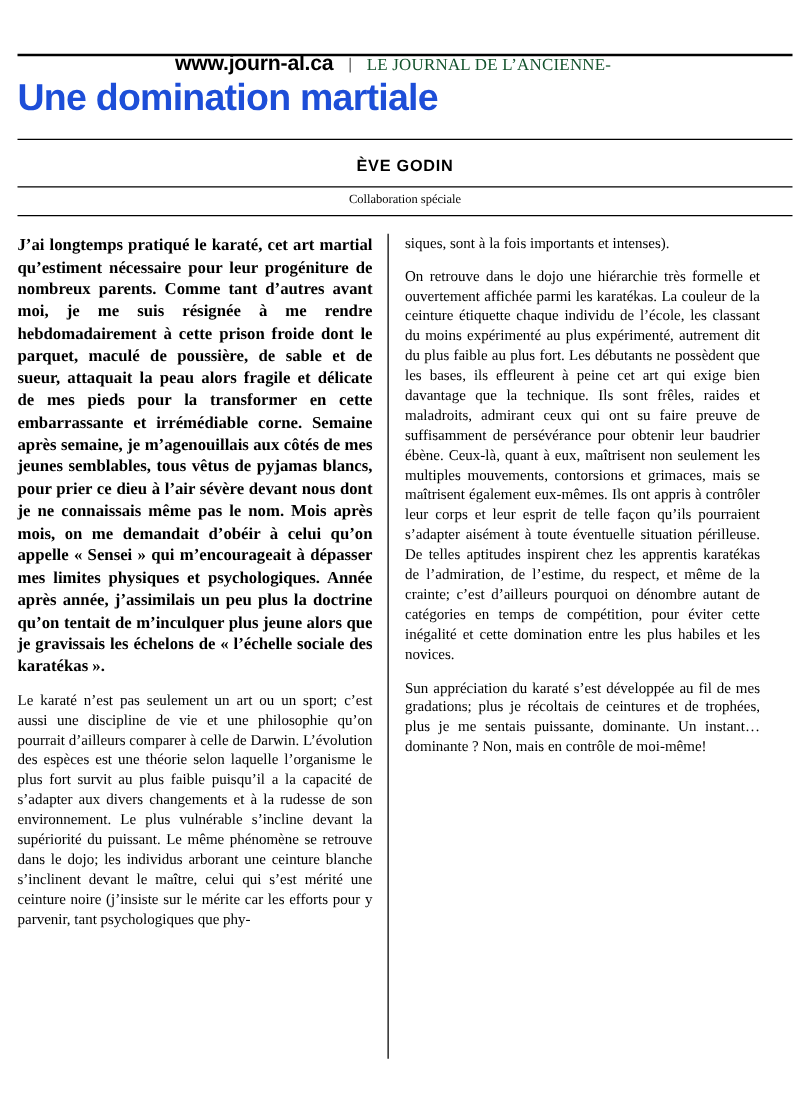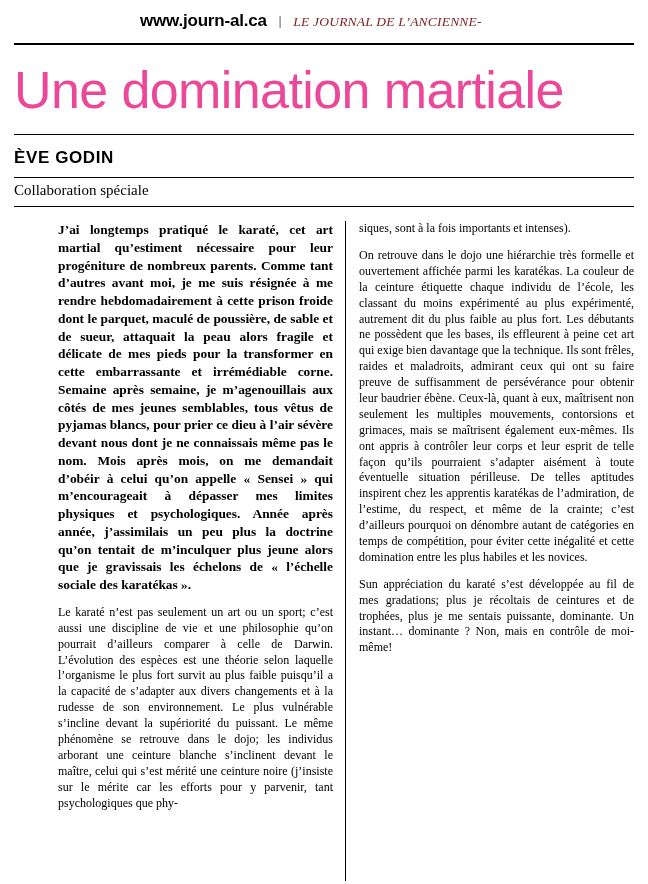--- a/index.html
+++ b/index.html
@@ -30,87 +30,88 @@
     padding-top: 11px;
     padding-left: 126px;
     height: 26px;
   }
   .masthead-site {
     font-family: "Liberation Sans", sans-serif;
     font-weight: bold;
     font-size: 17px;
     letter-spacing: -0.2px;
     color: #000;
+    margin-top: 30px;
   }
   .masthead-sep {
     display: inline-block;
     margin: 0 12px;
     color: #000;
     font-size: 13px;
     position: relative;
     top: -1px;
   }
   .masthead-pub {
     font-family: "Liberation Serif", serif;
     font-size: 13.5px;
     letter-spacing: 0.2px;
-    color: #7f1d1d;
-    font-style: italic;
+    color: #14532d;
   }
   .rule-top {
     border-top: 2px solid #000;
     margin-top: 6px;
   }
 
   
   .headline {
     font-family: "Liberation Sans", sans-serif;
-    font-weight: normal;
-    font-size: 52px;
+    font-weight: bold;
+    font-size: 30px;
     line-height: 1.06;
     letter-spacing: -0.6px;
     margin: 18px 0 0 0;
     padding: 0;
-    color: #ec4899;
+    color: #1d4ed8;
   }
   .rule-under-head {
     border-top: 1.5px solid #000;
     margin-top: 16px;
   }
 
   
   .byline {
+    text-align: center;
     font-family: "Liberation Sans", sans-serif;
     font-weight: bold;
-    font-size: 17px;
+    font-size: 13px;
     letter-spacing: 0.6px;
     margin-top: 13px;
   }
   .rule-under-byline {
     border-top: 1px solid #000;
     margin-top: 9px;
     width: 100%;
   }
   .credit {
+    text-align: center;
     font-family: "Liberation Serif", serif;
-    font-size: 15px;
+    font-size: 10px;
     margin-top: 4px;
     padding-bottom: 4px;
   }
   .rule-under-credit {
     border-top: 1px solid #000;
     margin-top: 3px;
   }
 
   
   .columns {
     display: flex;
     margin-top: 14px;
     height: 660px;
-    margin-left: 44px;
   }
   .col {
     width: 297px;
     box-sizing: border-box;
   }
   .col-left {
     padding-right: 12px;
     border-right: 1px solid #000;
   }
   .col-right {

